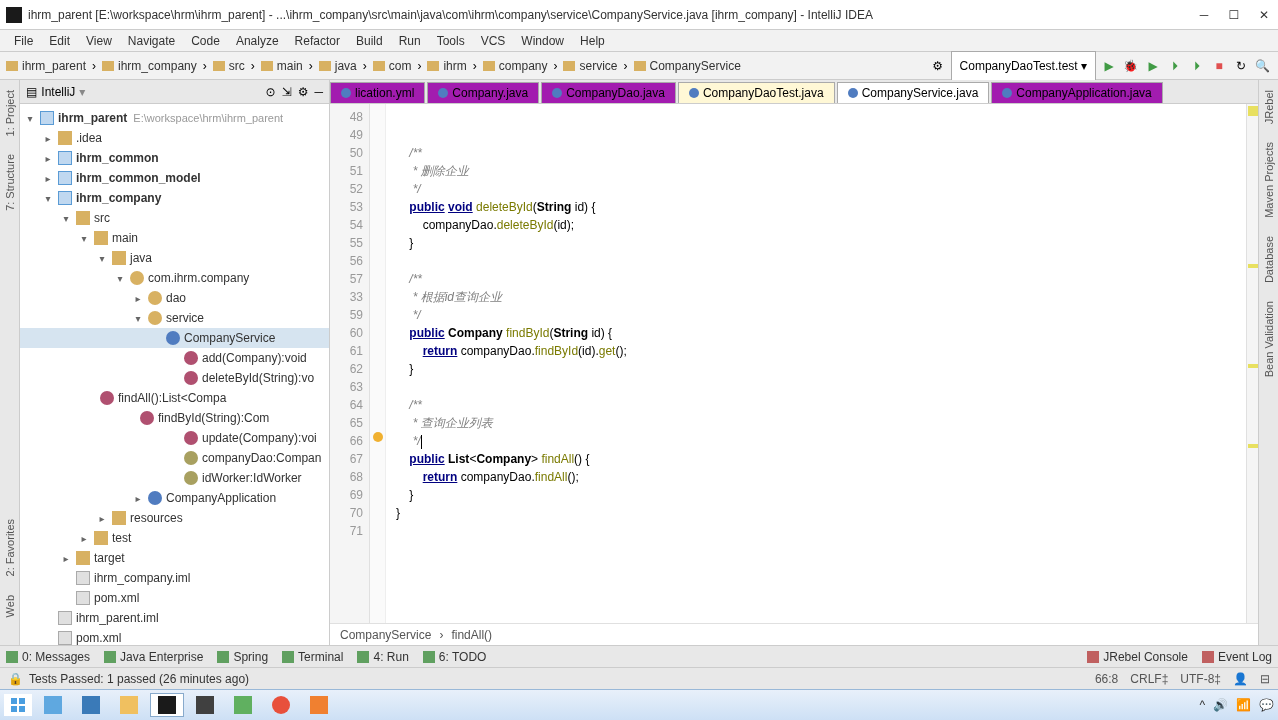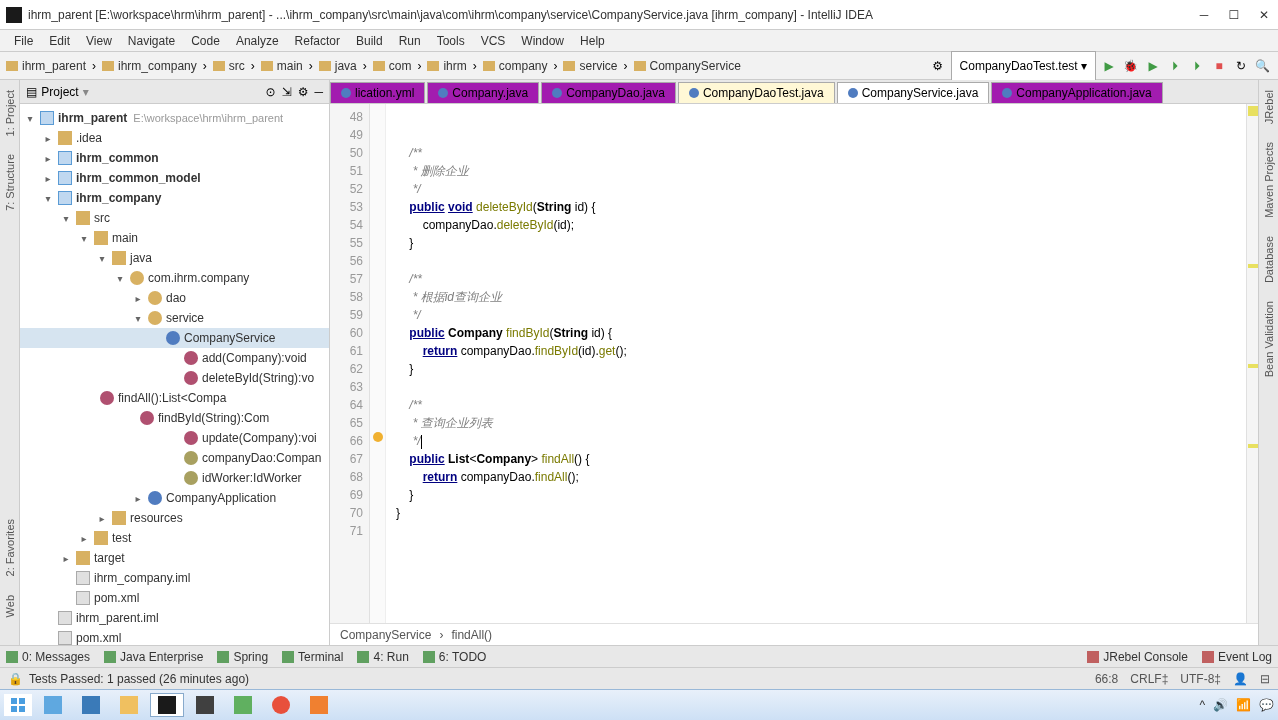--- a/index.html
+++ b/index.html
@@ -208,21 +208,21 @@
     <div style="flex:1"></div>
     <div class="lg-label">2: Favorites</div>
     <div class="lg-label">Web</div>
     <div style="height:10px"></div>
   </div>
 
   <div class="project-panel">
     <div class="panel-header">
       <div class="title">
         <span>▤</span>
-        <span>Project</span>
+        <span>IntelliJ</span>
         <span style="color:#888">▾</span>
       </div>
       <div class="hdr-icons">
         <span>⊙</span>
         <span>⇲</span>
         <span>⚙</span>
         <span>─</span>
       </div>
     </div>
     <div class="tree" id="tree">
@@ -399,21 +399,21 @@
           <div>48</div>
           <div>49</div>
           <div>50</div>
           <div>51</div>
           <div>52</div>
           <div>53</div>
           <div>54</div>
           <div>55</div>
           <div>56</div>
           <div>57</div>
-          <div>58</div>
+          <div>33</div>
           <div>59</div>
           <div>60</div>
           <div>61</div>
           <div>62</div>
           <div>63</div>
           <div>64</div>
           <div>65</div>
           <div>66</div>
           <div>67</div>
           <div>68</div>

